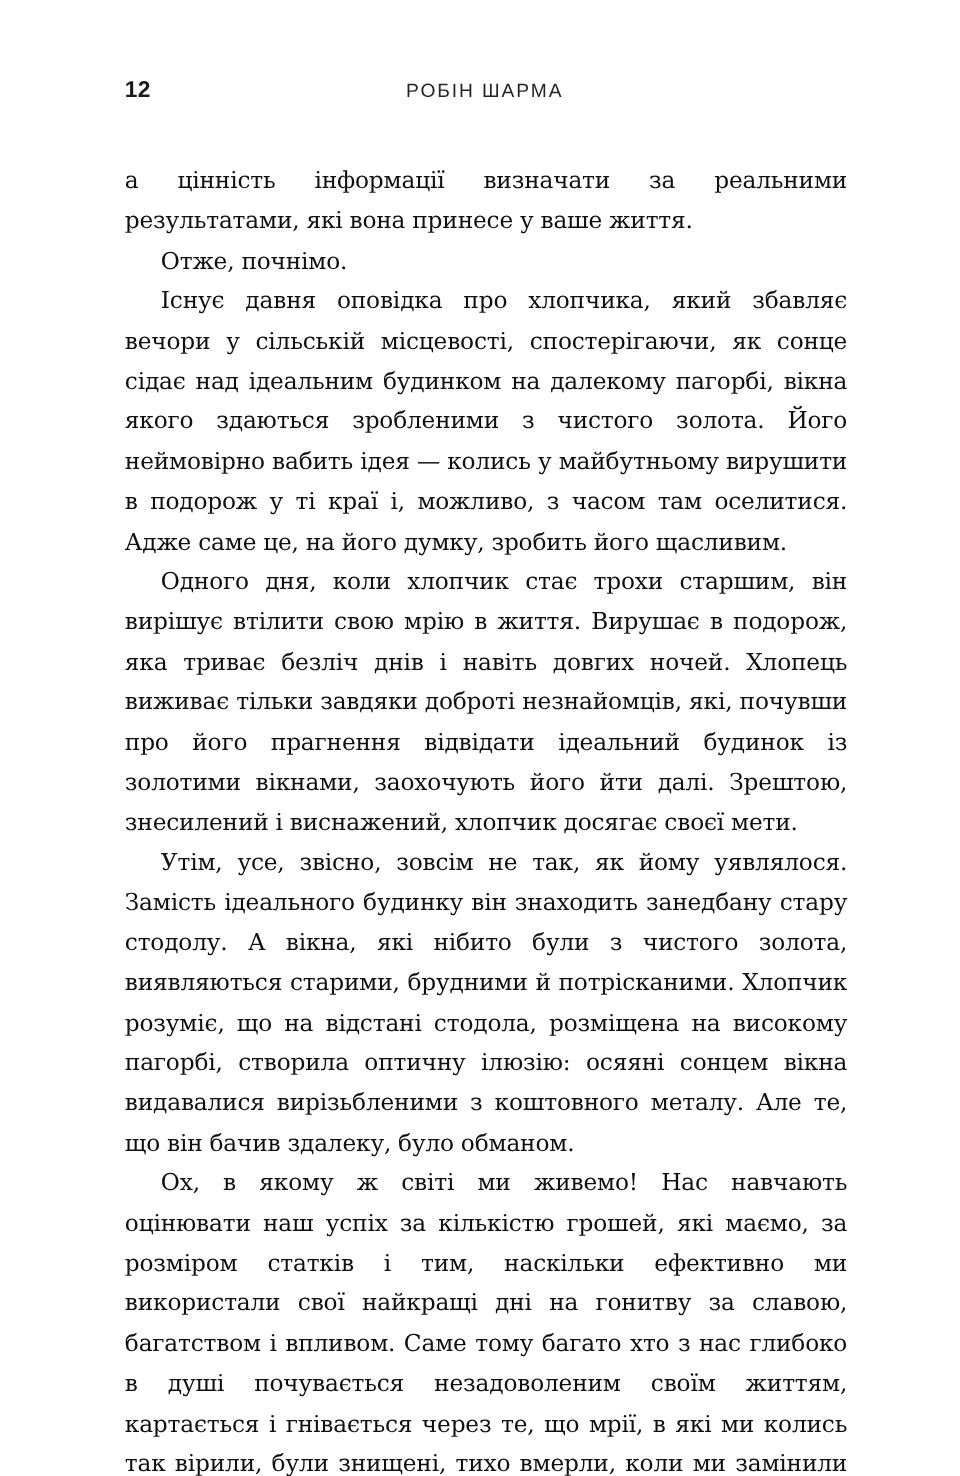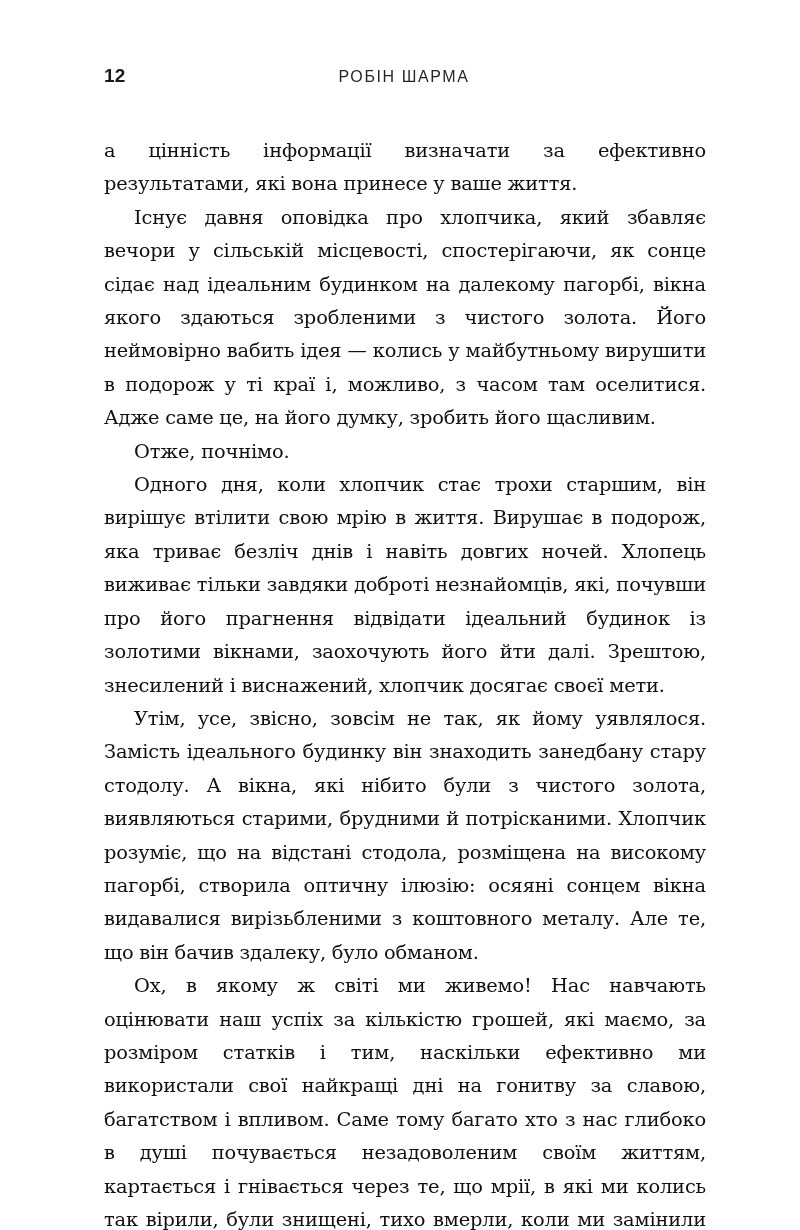--- a/index.html
+++ b/index.html
@@ -77,21 +77,21 @@
 <body>
 
 <div class="page">
 
   <div class="running-header">
     <span class="folio">12</span>
     <span class="running-title">РОБІН ШАРМА</span>
   </div>
 
   <div class="textblock">
-    <p class="para opening">а цінність інформації визначати за ефективно результатами, які вона принесе у ваше життя.</p>
+    <p class="para opening">а цінність інформації визначати за реальними результатами, які вона принесе у ваше життя.</p>
+    <p class="para">Отже, почнімо.</p>
     <p class="para">Існує давня оповідка про хлопчика, який збавляє вечори у сільській місцевості, спостерігаючи, як сонце сідає над ідеальним будинком на далекому пагорбі, вікна якого здаються зробленими з чистого золота. Його неймовірно вабить ідея — колись у майбутньому вирушити в подорож у ті краї і, можливо, з часом там оселитися. Адже саме це, на його думку, зробить його щасливим.</p>
-    <p class="para">Отже, почнімо.</p>
     <p class="para">Одного дня, коли хлопчик стає трохи старшим, він вирішує втілити свою мрію в життя. Вирушає в подорож, яка триває безліч днів і навіть довгих ночей. Хлопець виживає тільки завдяки доброті незнайомців, які, почувши про його прагнення відвідати ідеальний будинок із золотими вікнами, заохочують його йти далі. Зрештою, знесилений і виснажений, хлопчик досягає своєї мети.</p>
     <p class="para">Утім, усе, звісно, зовсім не так, як йому уявлялося. Замість ідеального будинку він знаходить занедбану стару стодолу. А вікна, які нібито були з чистого золота, виявляються старими, брудними й потрісканими. Хлопчик розуміє, що на відстані стодола, розміщена на високому пагорбі, створила оптичну ілюзію: осяяні сонцем вікна видавалися вирізьбленими з коштовного металу. Але те, що він бачив здалеку, було обманом.</p>
     <p class="para">Ох, в якому ж світі ми живемо! Нас навчають оцінювати наш успіх за кількістю грошей, які маємо, за розміром статків і тим, наскільки ефективно ми використали свої найкращі дні на гонитву за славою, багатством і впливом. Саме тому багато хто з нас глибоко в душі почувається незадоволеним своїм життям, картається і гнівається через те, що мрії, в які ми колись так вірили, були знищені, тихо вмерли, коли ми замінили їх дорослими обов’язками, життєвими проблемами й людськими труднощами.</p>
   </div>
 
 </div>
 
 </body></html>

